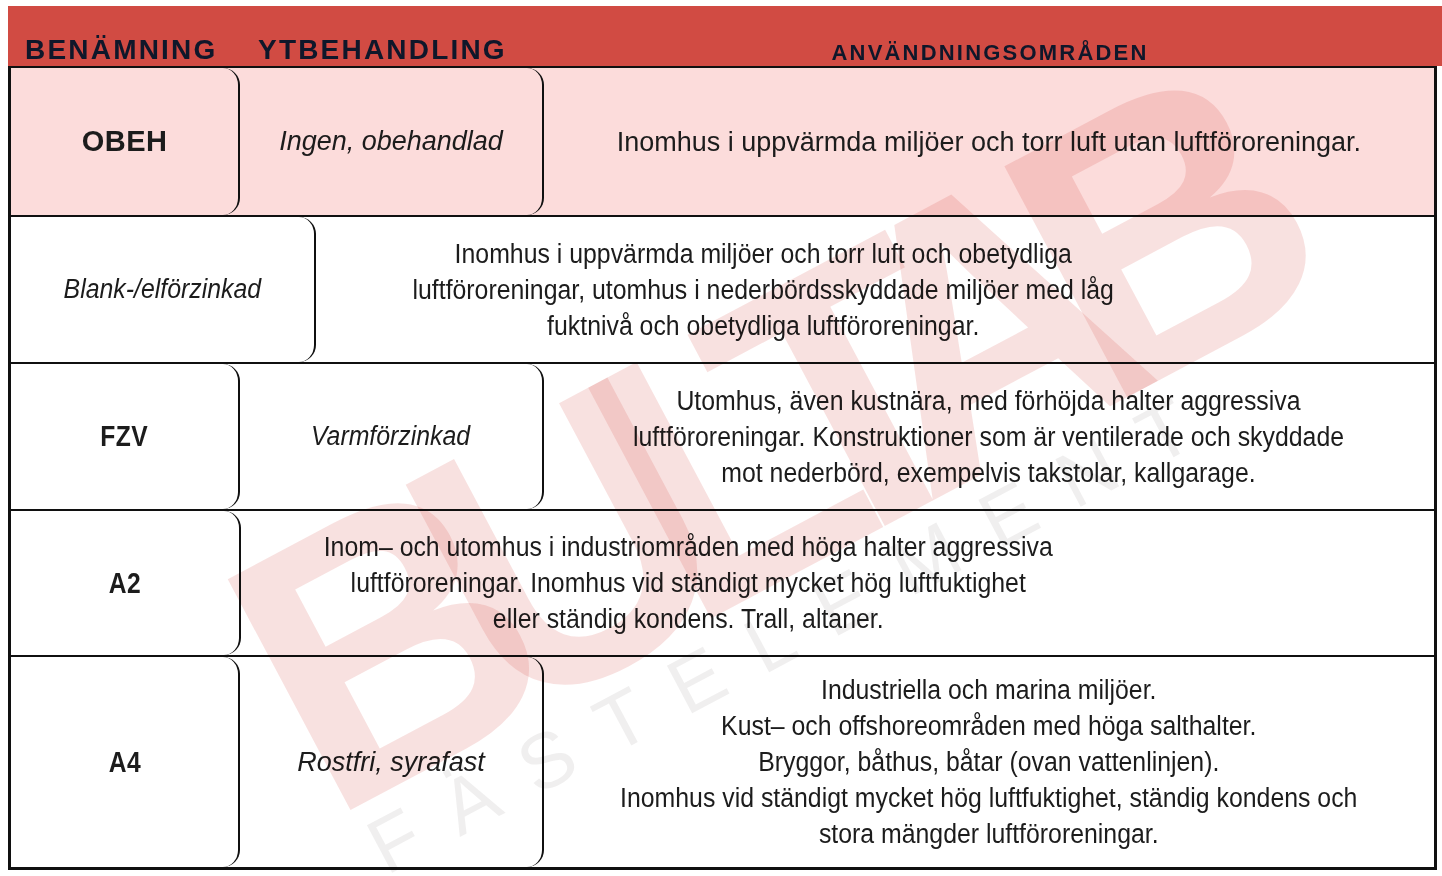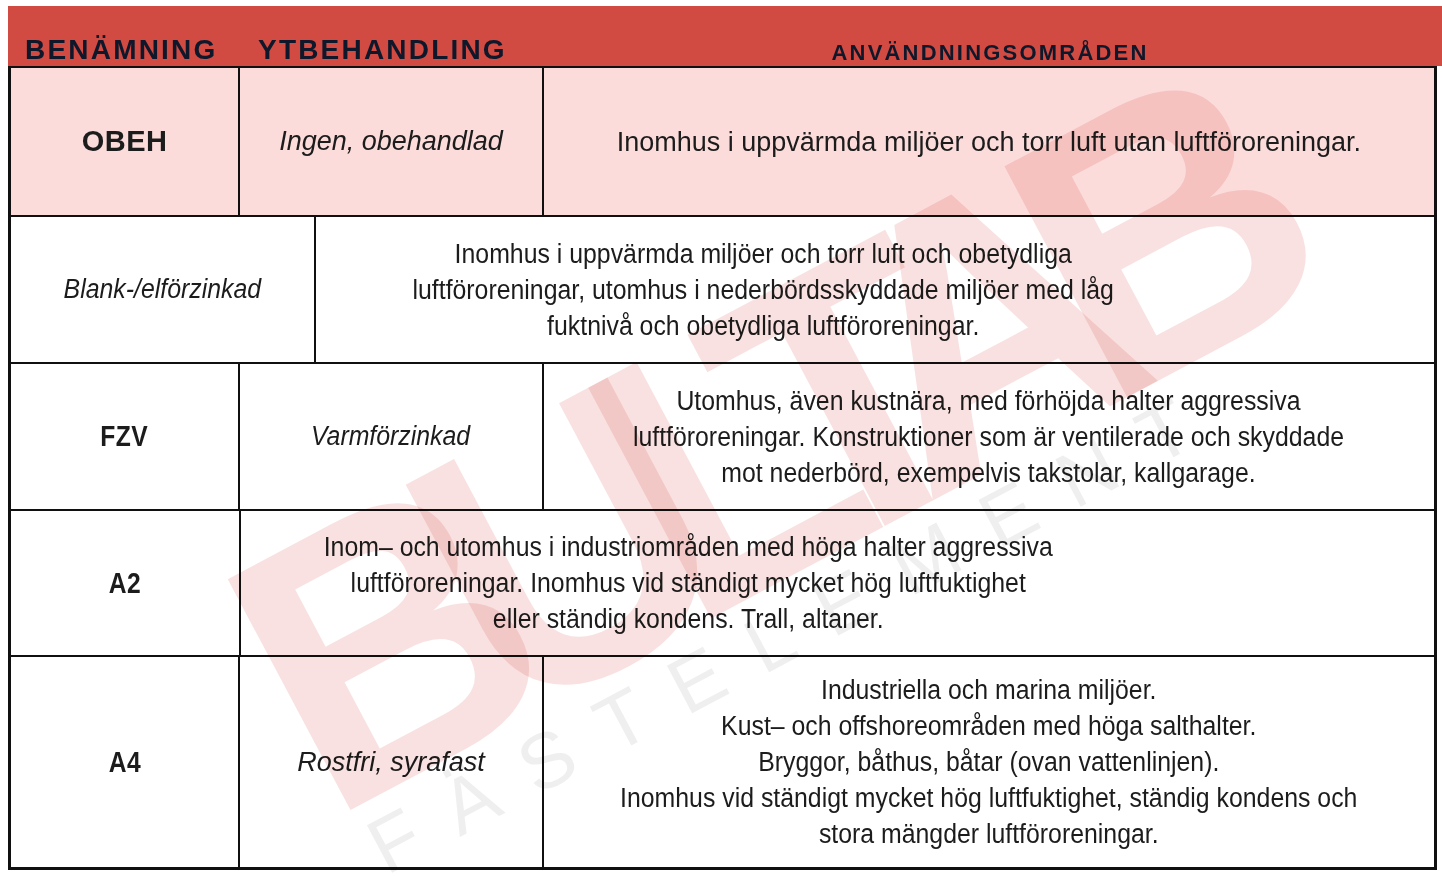--- a/index.html
+++ b/index.html
@@ -67,20 +67,21 @@
   .trow.r5 { flex: 1 1 auto; }
   .trow.highlight { background: #fcdcdb; }
 
   .tcell {
     box-sizing: border-box;
     display: flex;
     align-items: center;
     justify-content: center;
     text-align: center;
     padding: 6px 14px;
+    border-radius: 17px;
   }
   .tcell.c1 { width: 230px; border-right: 2px solid #101010; }
   .tcell.c2 { width: 305px; border-right: 2px solid #101010; }
   .tcell.c3 { width: 894px; }
 
   .code-label {
     font-weight: bold;
     font-size: 29px;
     letter-spacing: 0.5px;
   }

